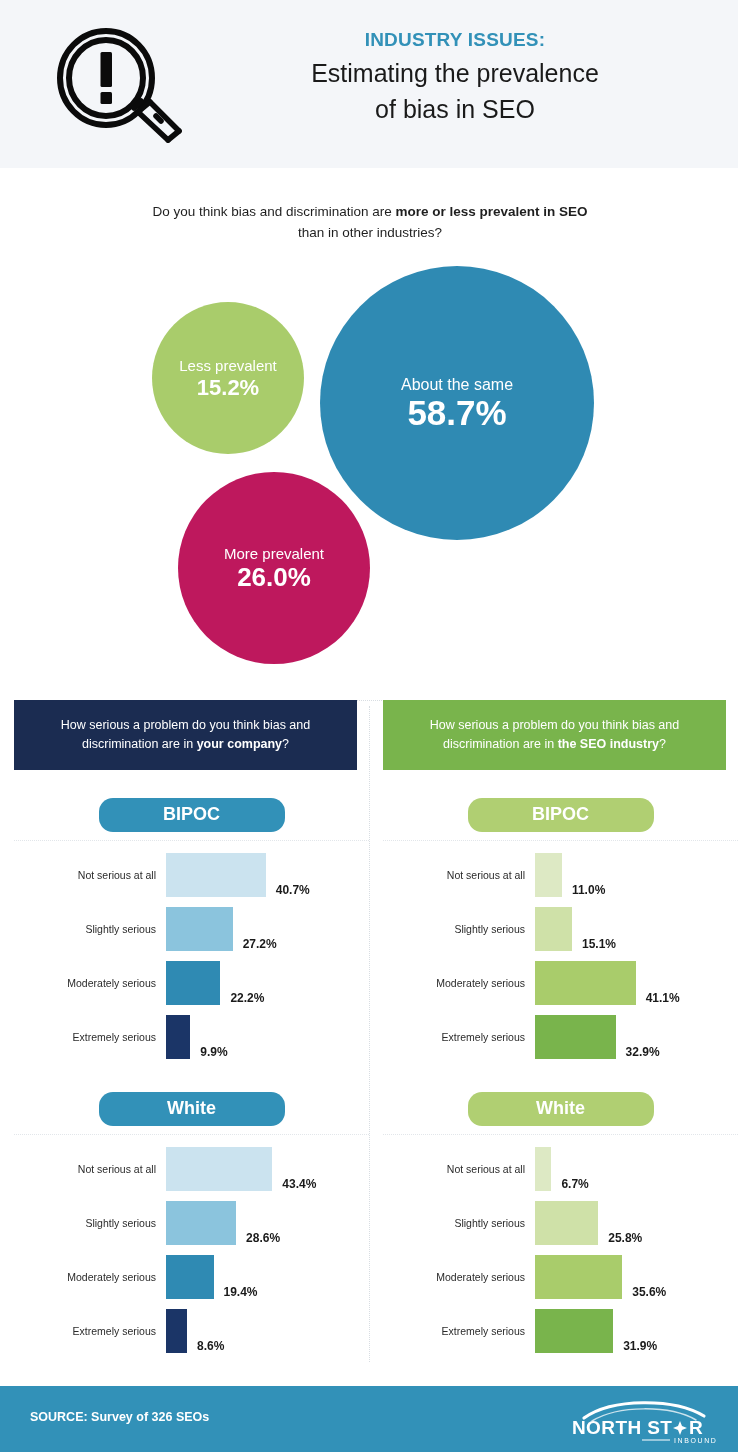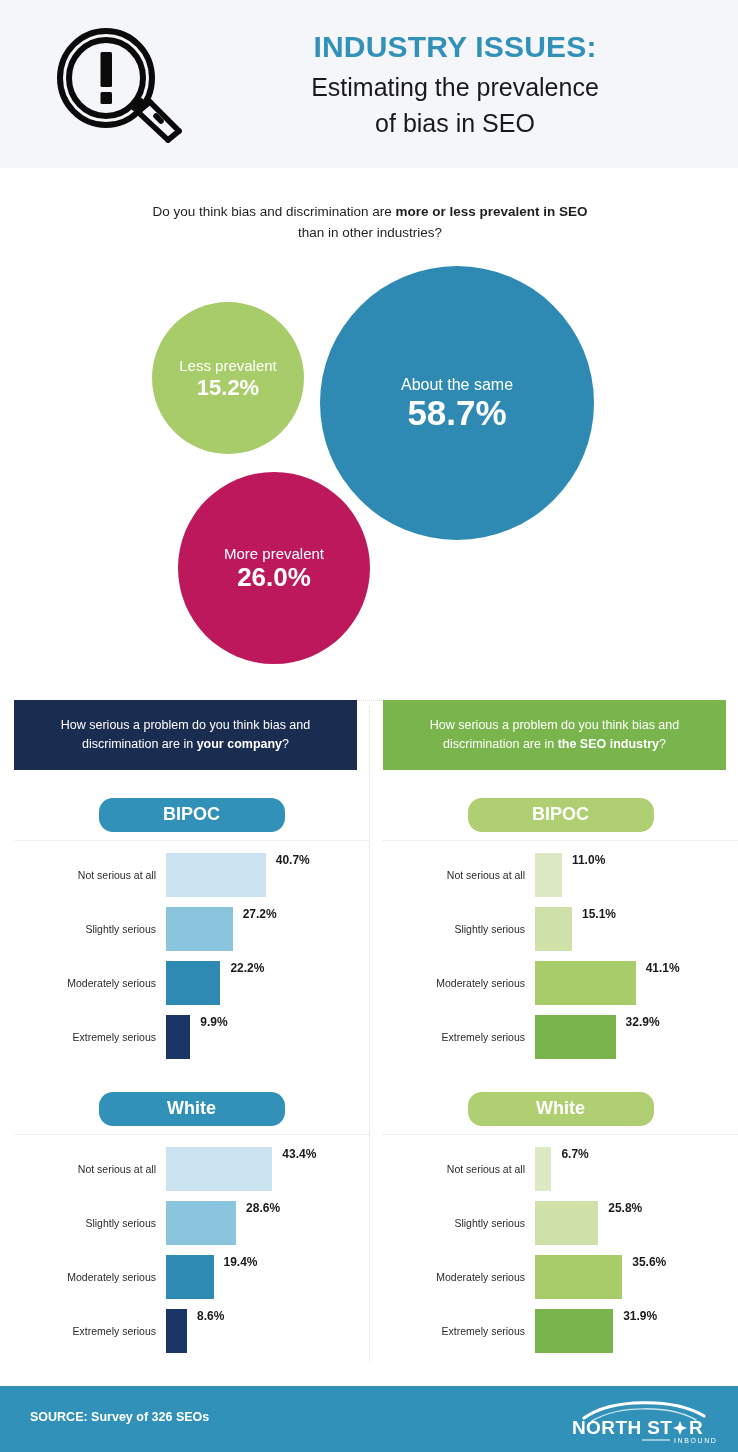--- a/index.html
+++ b/index.html
@@ -31,21 +31,21 @@
     left: 48px; top: 26px;
     width: 136px; height: 120px;
   }
   .header-titles {
     position: absolute;
     left: 200px; top: 28px;
     width: 510px;
     text-align: center;
   }
   .title-main {
-    font-size: 30px;
+    font-size: 19px;
     font-weight: bold;
     color: #3291b8;
     letter-spacing: 0.2px;
     line-height: 1.25;
   }
   .title-sub {
     font-size: 25px;
     font-weight: normal;
     color: #1a1a1a;
     line-height: 1.22;
@@ -165,21 +165,21 @@
     padding-right: 10px;
     font-size: 10.5px;
     color: #2b2b2b;
     white-space: nowrap;
   }
   .bar-wrap {
     position: relative;
     flex: 1;
     height: 44px;
     display: flex;
-    align-items: flex-start;
+    align-items: flex-end;
   }
   .bar {
     height: 44px;
   }
   .bar-val {
     font-size: 12px;
     font-weight: bold;
     color: #1a1a1a;
     margin-left: 10px;
     white-space: nowrap;

